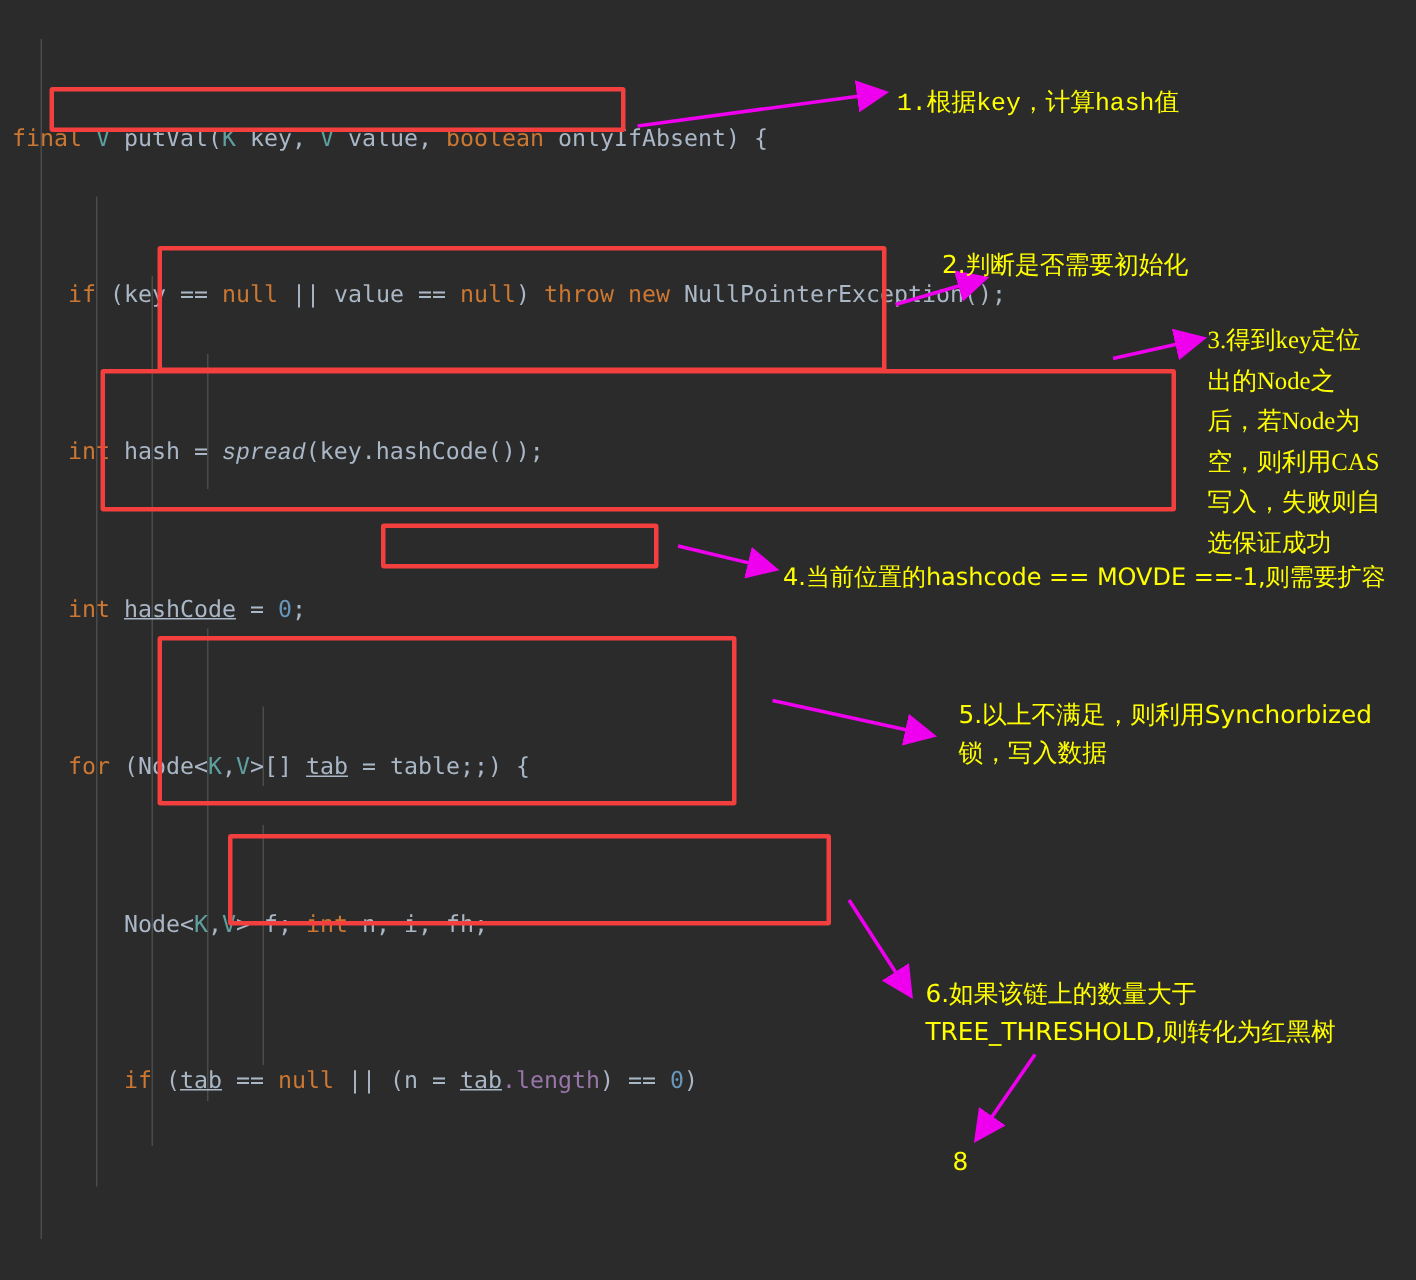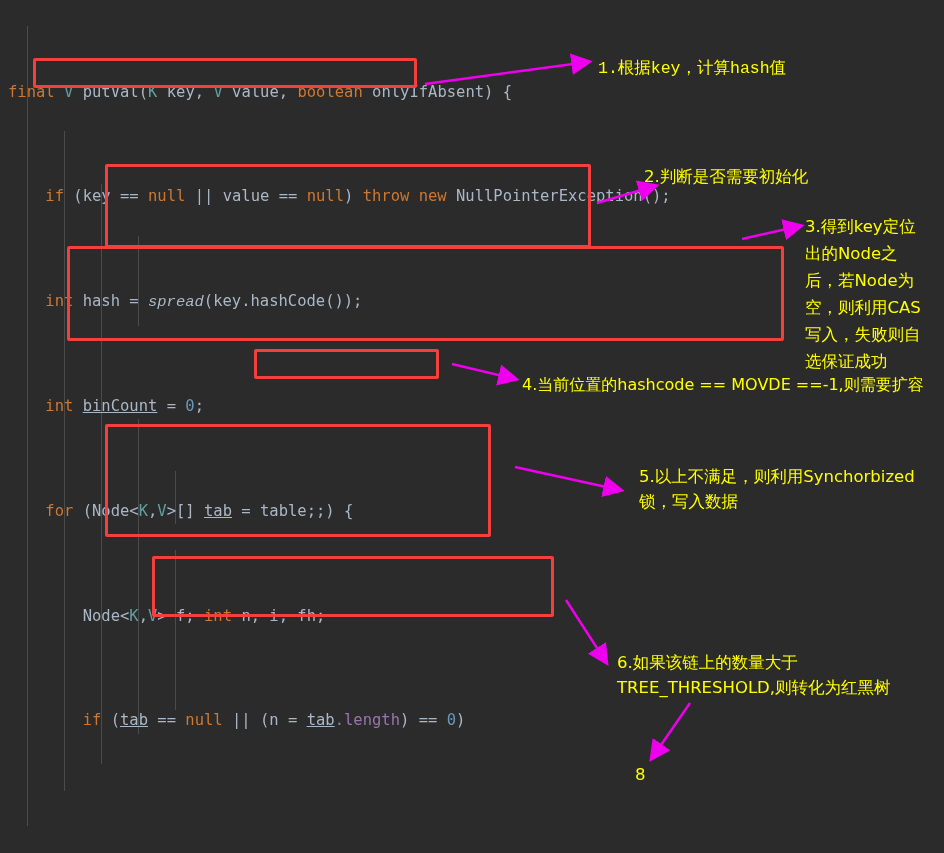--- a/index.html
+++ b/index.html
@@ -80,21 +80,21 @@
     <div class="guide" style="left:175px;top:550px;height:160px;"></div>
 
     <div class="code-layer">
 
       <div class="line" style="top:0"><span class="kw">final</span> <span class="typ">V</span> <span class="plain">putVal(</span><span class="typ">K</span> <span class="plain">key, </span><span class="typ">V</span> <span class="plain">value, </span><span class="kw">boolean</span> <span class="plain">onlyIfAbsent) {</span></div>
 
       <div class="line"><span class="plain">    </span><span class="kw">if</span> <span class="plain">(key == </span><span class="kw">null</span> <span class="plain">|| value == </span><span class="kw">null</span><span class="plain">) </span><span class="kw">throw</span> <span class="kw">new</span> <span class="plain">NullPointerException();</span></div>
 
       <div class="line"><span class="plain">    </span><span class="kw">int</span> <span class="plain">hash = </span><span class="fn">spread</span><span class="plain">(key.hashCode());</span></div>
 
-      <div class="line"><span class="plain">    </span><span class="kw">int</span> <span class="local">binCount</span><span class="plain"> = </span><span class="num">0</span><span class="plain">;</span></div>
+      <div class="line"><span class="plain">    </span><span class="kw">int</span> <span class="local">hashCode</span><span class="plain"> = </span><span class="num">0</span><span class="plain">;</span></div>
 
       <div class="line"><span class="plain">    </span><span class="kw">for</span> <span class="plain">(Node&lt;</span><span class="typ">K</span><span class="plain">,</span><span class="typ">V</span><span class="plain">&gt;[] </span><span class="local">tab</span><span class="plain"> = table;;) {</span></div>
 
       <div class="line"><span class="plain">        Node&lt;</span><span class="typ">K</span><span class="plain">,</span><span class="typ">V</span><span class="plain">&gt; f; </span><span class="kw">int</span> <span class="plain">n, i, fh;</span></div>
 
       <div class="line"><span class="plain">        </span><span class="kw">if</span> <span class="plain">(</span><span class="local">tab</span><span class="plain"> == </span><span class="kw">null</span> <span class="plain">|| (n = </span><span class="local">tab</span><span class="fld">.length</span><span class="plain">) == </span><span class="num">0</span><span class="plain">)</span></div>
 
 
       
 
@@ -163,22 +163,22 @@
     <line x1="425" y1="84" x2="588" y2="62" stroke="#ee00ee" stroke-width="2.4" marker-end="url(#ah)"></line>
     <line x1="597" y1="203" x2="655" y2="186" stroke="#ee00ee" stroke-width="2.4" marker-end="url(#ah)"></line>
     <line x1="742" y1="239" x2="800" y2="226" stroke="#ee00ee" stroke-width="2.4" marker-end="url(#ah)"></line>
     <line x1="452" y1="364" x2="515" y2="379" stroke="#ee00ee" stroke-width="2.4" marker-end="url(#ah)"></line>
     <line x1="515" y1="467" x2="620" y2="490" stroke="#ee00ee" stroke-width="2.4" marker-end="url(#ah)"></line>
     <line x1="566" y1="600" x2="606" y2="662" stroke="#ee00ee" stroke-width="2.4" marker-end="url(#ah)"></line>
     <line x1="690" y1="703" x2="652" y2="758" stroke="#ee00ee" stroke-width="2.4" marker-end="url(#ah)"></line>
   </svg>
 
   <div class="note" style="left:598px;top:56px;font-family:Liberation Mono, monospace;">1.根据key，计算hash值</div>
-  <div class="note" style="left:644px;top:164px;text-align:right;">2.判断是否需要初始化</div>
-  <div class="note" style="left:805px;top:213px;line-height:27px;">3.得到key定位
+  <div class="note" style="left:628px;top:164px;text-align:right;">2.判断是否需要初始化</div>
+  <div class="note" style="left:805px;top:213px;line-height:27px;font-family:Liberation Serif, serif;">3.得到key定位
 出的Node之
 后，若Node为
 空，则利用CAS
 写入，失败则自
 选保证成功</div>
   <div class="note small" style="left:495px;top:372px;margin-left:27px;">4.当前位置的hashcode == MOVDE ==-1,则需要扩容</div>
   <div class="note" style="left:639px;top:464px;">5.以上不满足，则利用Synchorbized
 锁，写入数据</div>
   <div class="note" style="left:617px;top:650px;">6.如果该链上的数量大于
 TREE_THRESHOLD,则转化为红黑树</div>

